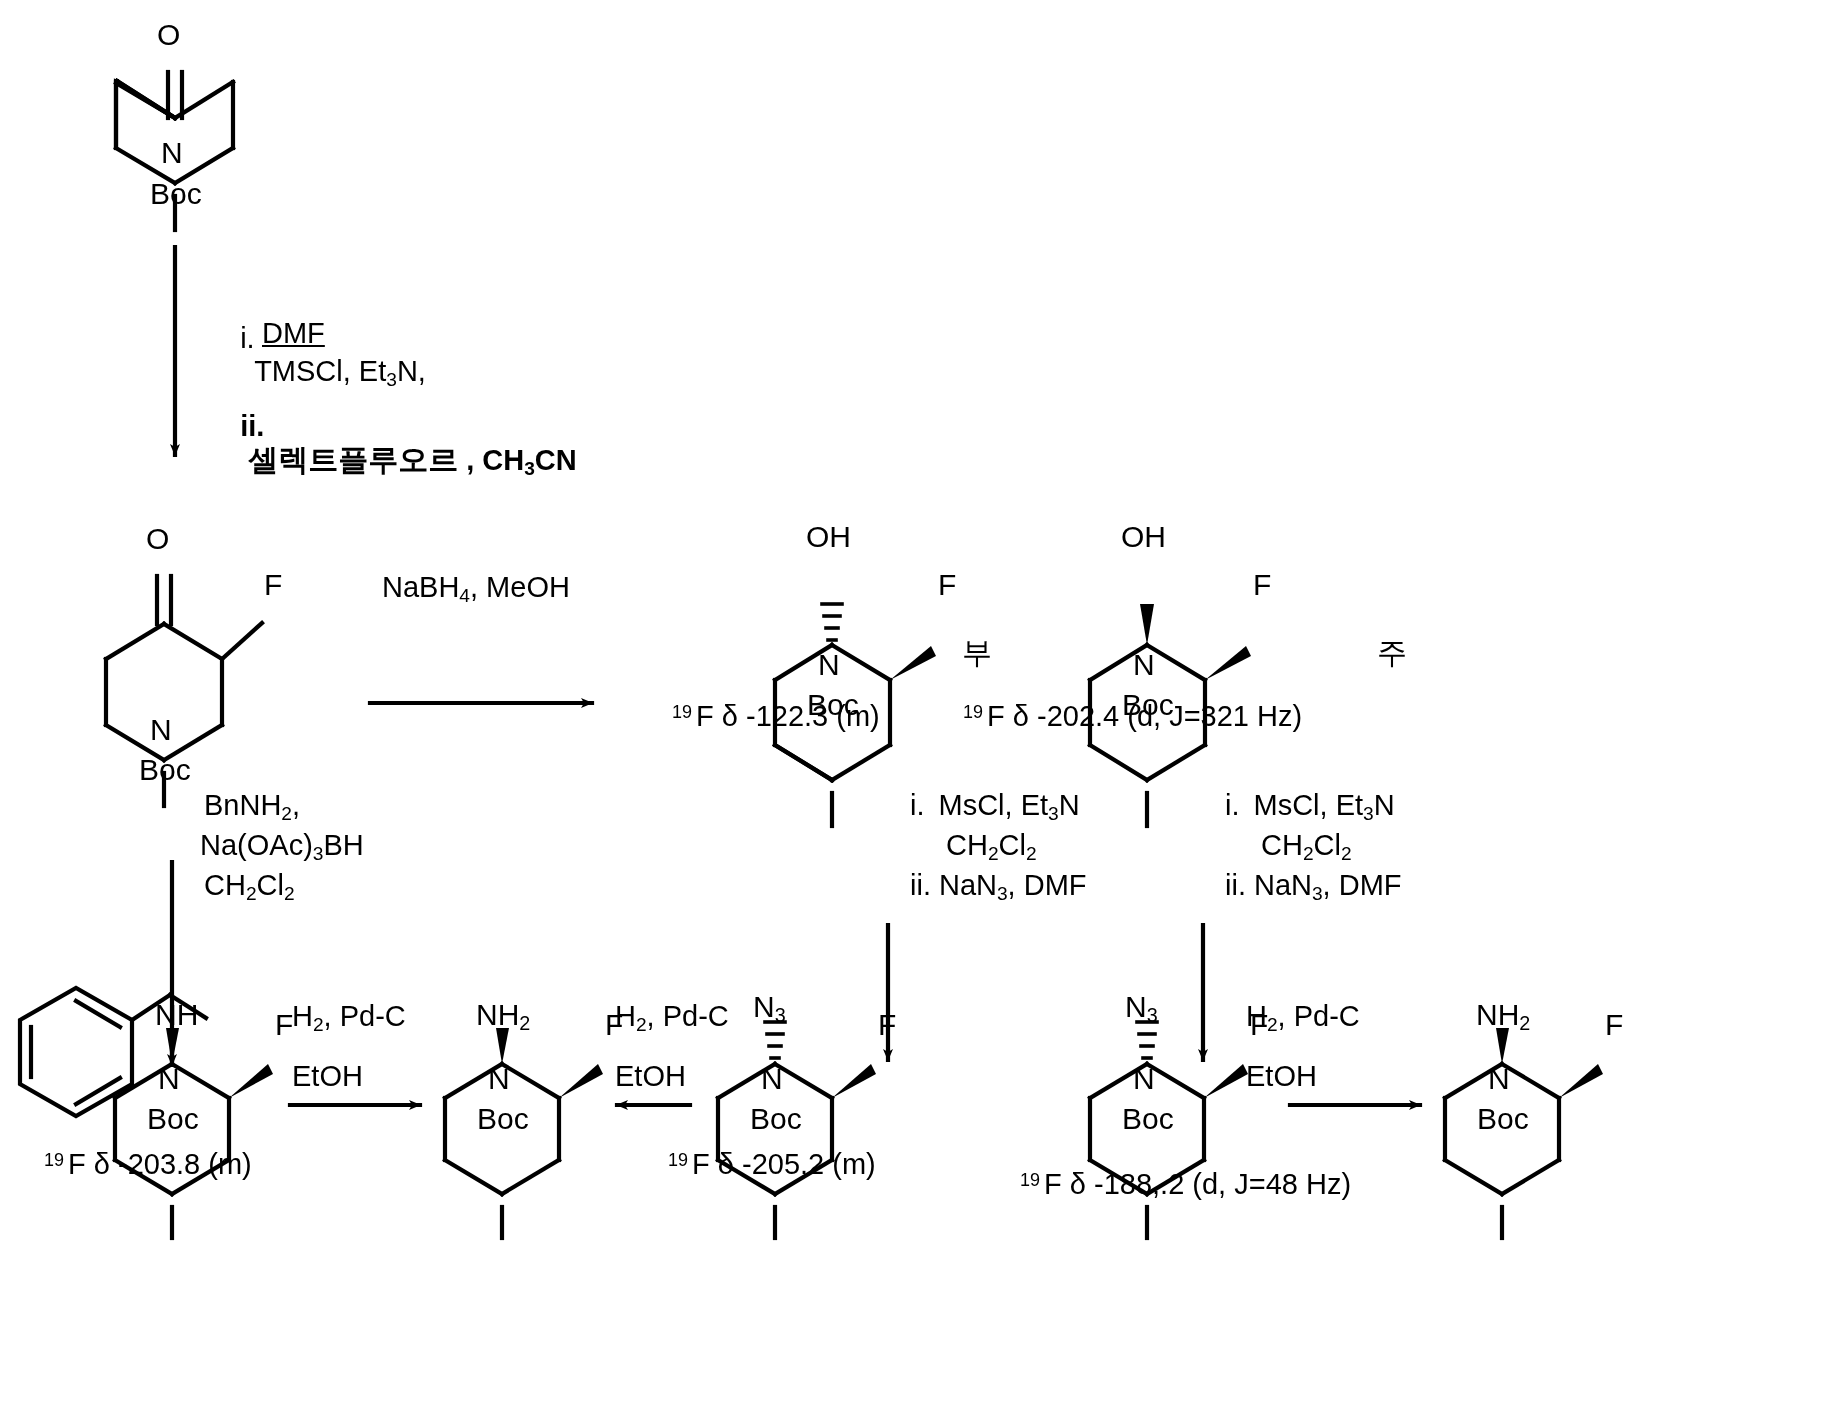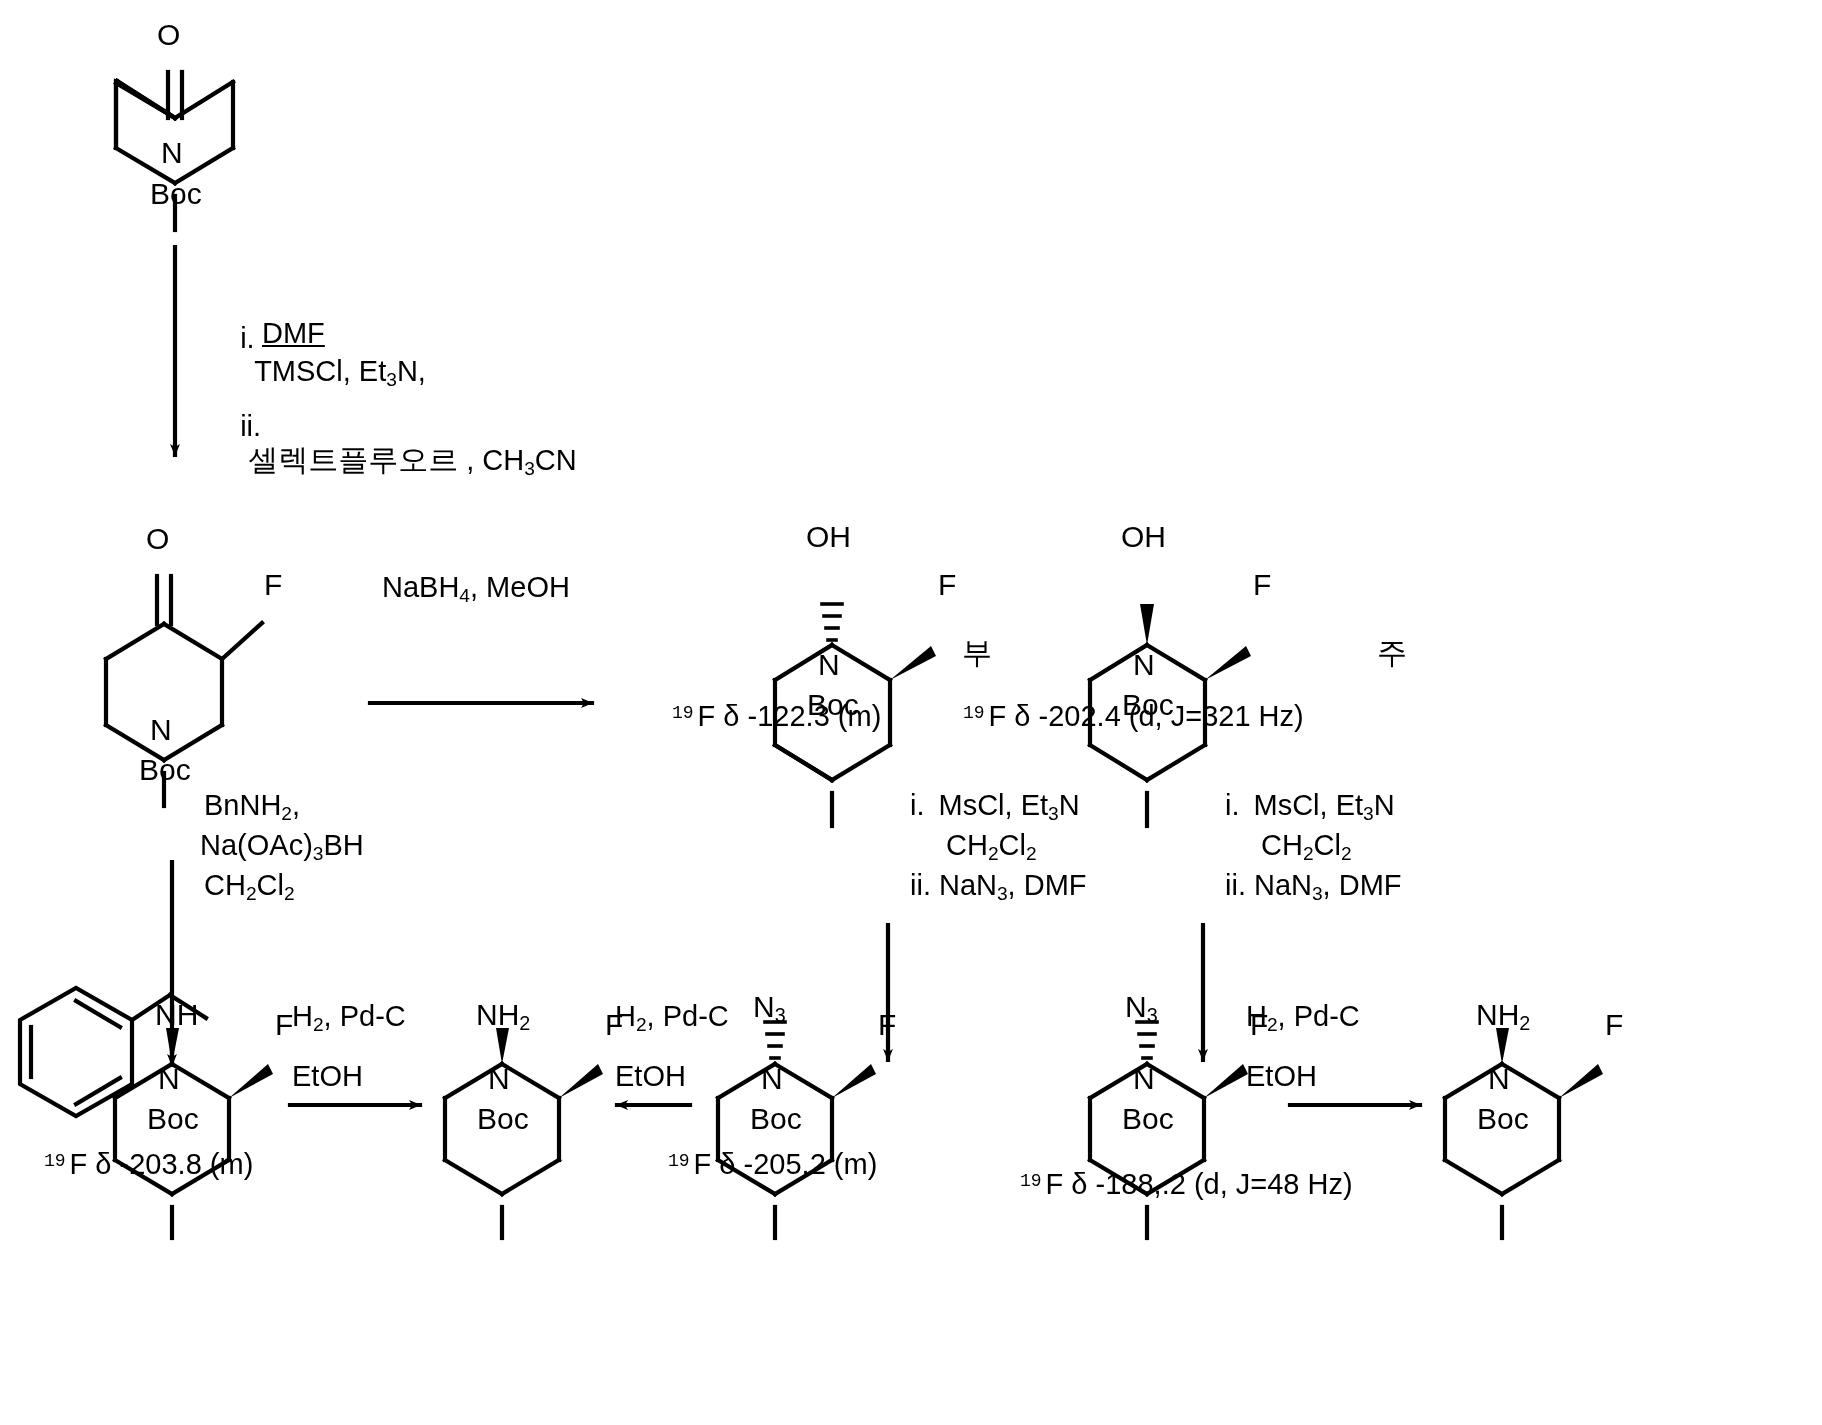--- a/index.html
+++ b/index.html
@@ -4,21 +4,21 @@
 <style>
   html,body{margin:0;padding:0;background:#ffffff;}
   body{
     width:1822px;height:1425px;position:relative;
     font-family:"Liberation Sans","DejaVu Sans",sans-serif;
     color:#000;overflow:hidden;
   }
   .abs{position:absolute;}
   .txt{white-space:pre;line-height:1.12;}
   sub{font-size:.66em;vertical-align:-0.25em;}
-  sup{font-size:.62em;vertical-align:0.45em;font-family:Liberation Mono, monospace;}
+  sup{font-size:.62em;vertical-align:0.45em;}
   .scheme{position:absolute;left:0;top:0;}
   .lbl{font-size:30px;}
   .cond{font-size:29px;}
   .nmr{font-size:29px;}
   .kor{font-size:30px;}
 </style>
 </head>
 <body>
 
 <svg class="scheme" width="1822" height="1425" viewBox="0 0 1822 1425">
@@ -208,21 +208,21 @@
 
 <div class="abs txt lbl" style="left:157px;top:18px;">O</div>
 <div class="abs txt lbl" style="left:161px;top:136px;">N</div>
 <div class="abs txt lbl" style="left:150px;top:177px;">Boc</div>
 
 <div class="abs txt cond" style="left:224px;top:290px;">
   <span>i.</span>
   <span style="display:inline-block;width:14px"></span>TMSCl, Et<sub>3</sub>N,
 </div>
 <div class="abs txt cond" style="left:262px;top:317px;text-decoration:underline;">DMF</div>
-<div class="abs txt cond" style="left:224px;top:378px;">
+<div class="abs txt cond" style="left:224px;top:378px;font-weight:bold;">
   <span>ii.</span>
   <span style="display:inline-block;width:8px"></span><span class="kor">셀렉트플루오르</span> , CH<sub>3</sub>CN
 </div>
 
 <div class="abs txt lbl" style="left:146px;top:522px;">O</div>
 <div class="abs txt lbl" style="left:150px;top:713px;">N</div>
 <div class="abs txt lbl" style="left:139px;top:753px;">Boc</div>
 <div class="abs txt lbl" style="left:264px;top:568px;">F</div>
 
 <div class="abs txt cond" style="left:382px;top:571px;">NaBH<sub>4</sub>, MeOH</div>

